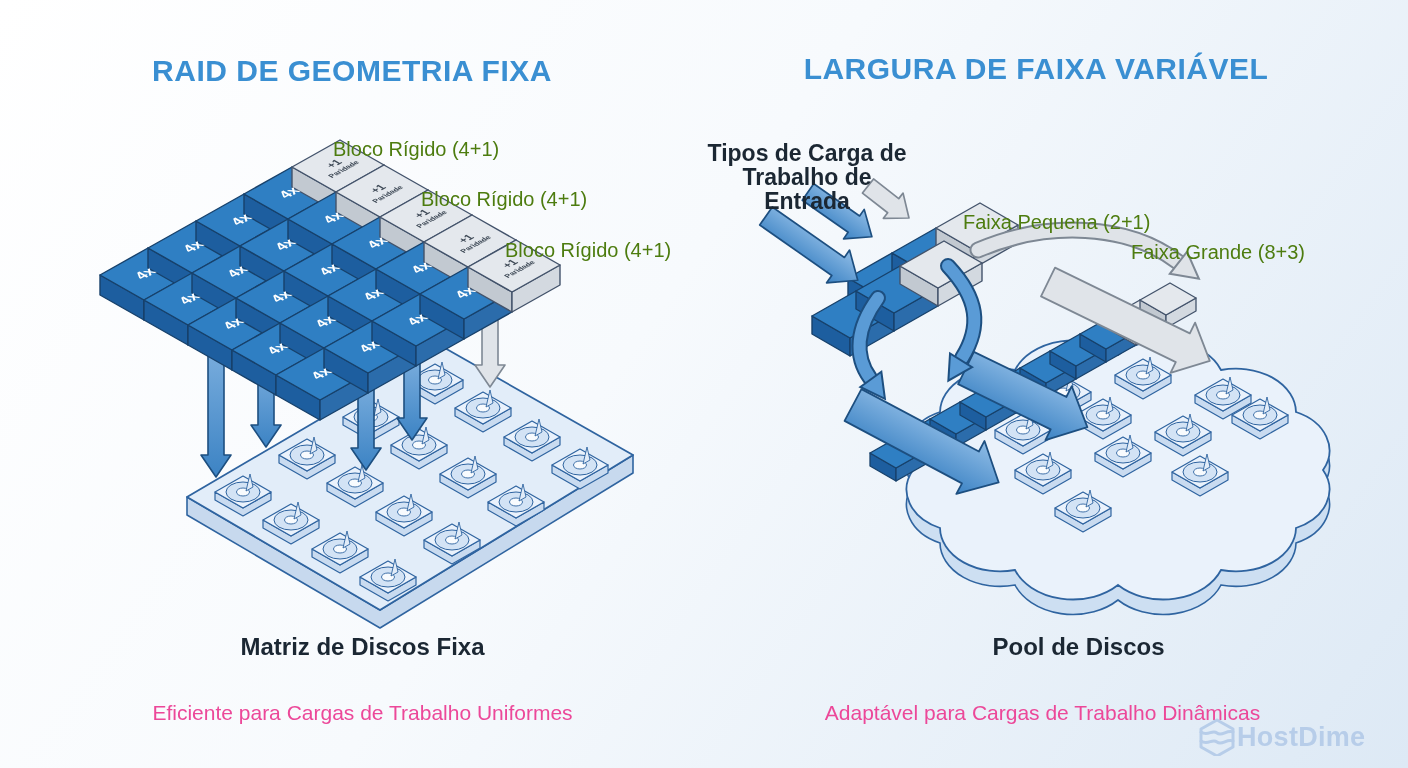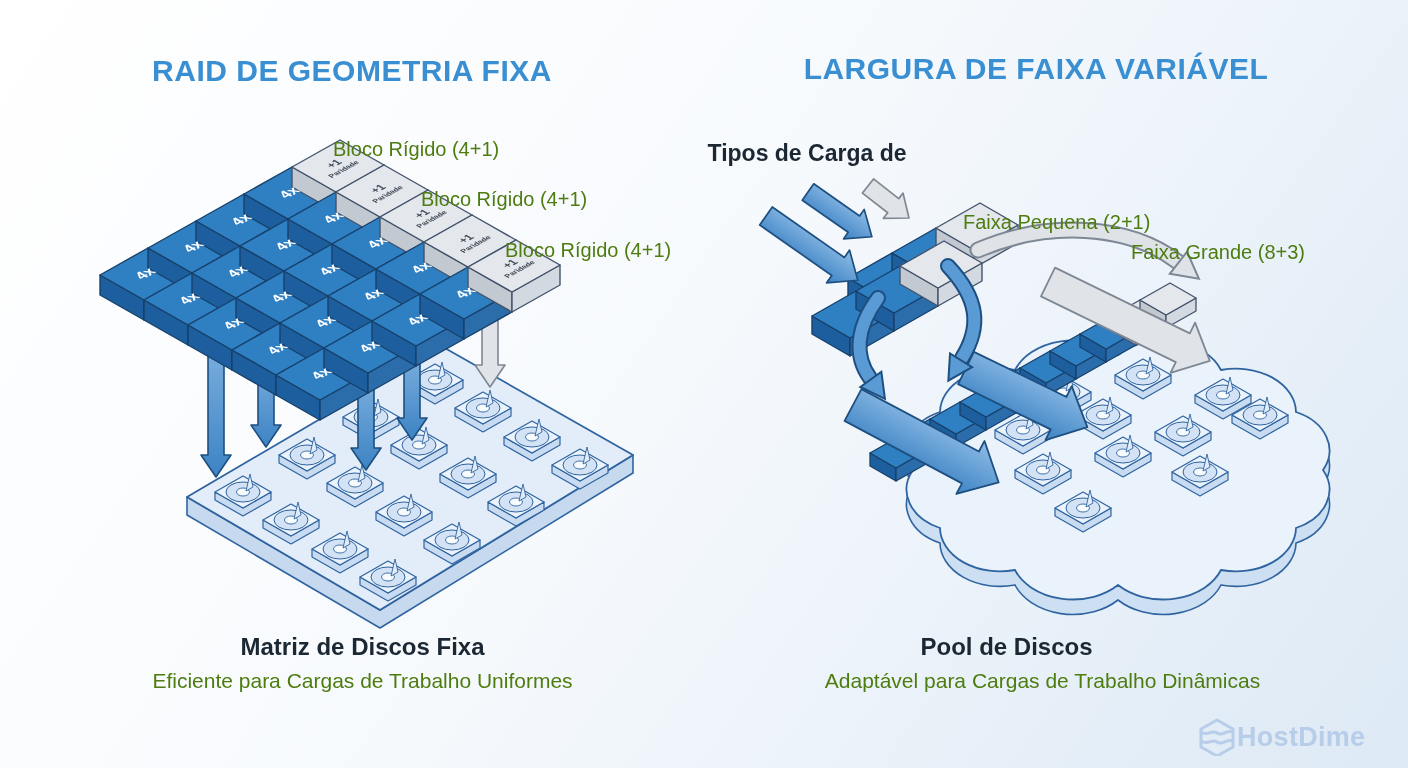--- a/index.html
+++ b/index.html
@@ -9,21 +9,21 @@
     font-family:"Liberation Sans", sans-serif;
     color:#1b2733;
   }
   .abs{position:absolute;}
   .title{
     font-size:30px;font-weight:600;letter-spacing:0.5px;color:#3a8fd2;
     text-align:center;white-space:nowrap;
   }
   .lbl{font-size:20px;font-weight:500;color:#4d7c0f;white-space:nowrap;}
   .cap-title{font-size:24px;font-weight:600;color:#1b2733;text-align:center;}
-  .cap-sub{font-size:21px;font-weight:400;color:#4d7c0f;text-align:center;}
+  .cap-sub{font-size:21px;font-weight:400;color:#ec4899;text-align:center;margin-top:32px;}
   .input-label{font-size:23px;font-weight:700;line-height:24px;text-align:center;color:#1b2733;}
   .logo{display:flex;align-items:center;gap:1px;color:#b7cde9;}
   .logo-text{font-size:27px;font-weight:700;letter-spacing:0.3px;}
   svg text{font-family:"Liberation Sans", sans-serif;}
 </style>
 </head>
 <body>
 
 <svg width="0" height="0" style="position:absolute">
   <defs>
@@ -258,27 +258,28 @@
         <path d="M0,-10 L56,-10 L56,-18 L78,0 L56,18 L56,10 L0,10 Z" fill="url(#gradB)" stroke="#1d4f80" stroke-width="1.7"></path>
       </g>
     <g transform="translate(160,66) rotate(38)">
         <path d="M0,-9 L32,-9 L32,-16 L52,0 L32,16 L32,9 L0,9 Z" fill="#e0e4e9" stroke="#7e8894" stroke-width="1.7"></path>
       </g>
   </g>
 </svg>
 
 <div class="abs input-label" style="left:697px;top:141px;width:220px">
   <div>Tipos de Carga de</div>
+  <div>Trabalho de Entrada</div>
 </div>
 <div class="abs lbl" style="left:963px;top:211px">Faixa Pequena (2+1)</div>
 <div class="abs lbl" style="left:1131px;top:241px">Faixa Grande (8+3)</div>
 
 <div class="abs cap-title" style="left:60px;top:633px;width:605px">Matriz de Discos Fixa</div>
 <div class="abs cap-sub" style="left:60px;top:669px;width:605px">Eficiente para Cargas de Trabalho Uniformes</div>
-<div class="abs cap-title" style="left:704px;top:633px;width:605px">Pool de Discos</div>
+<div class="abs cap-title" style="left:776px;top:633px;width:605px">Pool de Discos</div>
 <div class="abs cap-sub" style="left:740px;top:669px;width:605px">Adaptável para Cargas de Trabalho Dinâmicas</div>
 
 <div class="abs logo" style="left:1198px;top:718px">
   <svg width="38" height="38" viewBox="0 0 38 38">
     <g fill="none" stroke="#b7cde9" stroke-width="3" stroke-linejoin="round" stroke-linecap="round">
       <path d="M19,2 L35,11 L35,29 L19,38 L3,29 L3,11 Z"></path>
       <path d="M3,14 C10,19 14,11 19,15 C24,19 29,11 35,14"></path>
       <path d="M3,23 C10,28 14,20 19,24 C24,28 29,20 35,23"></path>
     </g>
   </svg>

